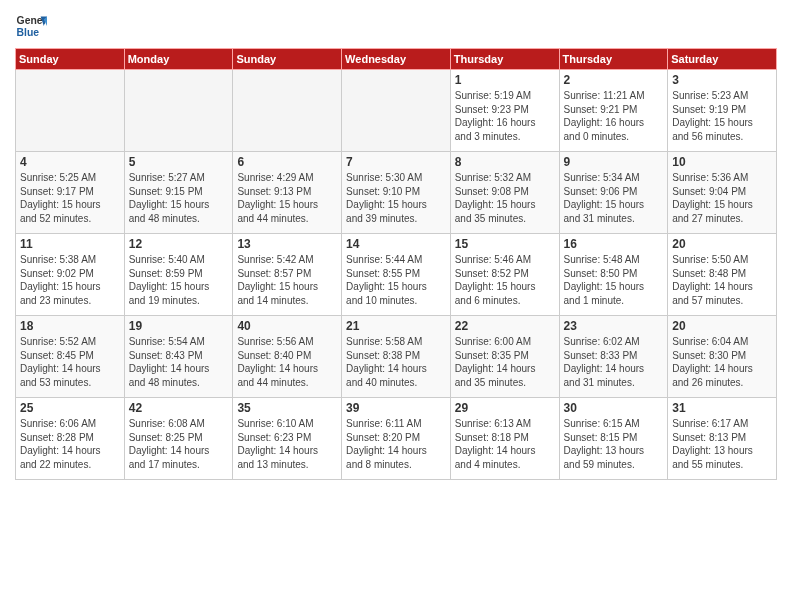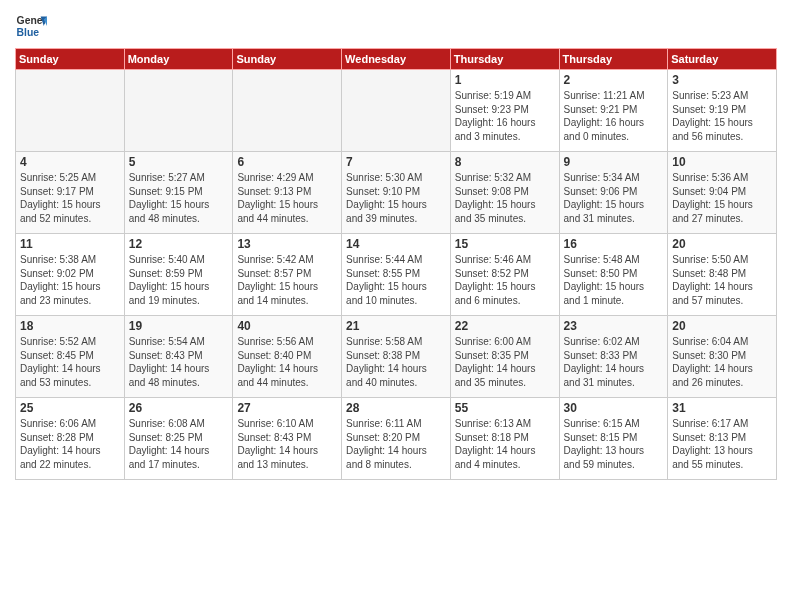--- a/index.html
+++ b/index.html
@@ -299,42 +299,42 @@
         </tr>
         <tr>
           <td>
             <span class="day-num">25</span>
             <div class="day-info">Sunrise: 6:06 AM
 Sunset: 8:28 PM
 Daylight: 14 hours
 and 22 minutes.</div>
           </td>
           <td>
-            <span class="day-num">26</span>
+            <span class="day-num">42</span>
             <div class="day-info">Sunrise: 6:08 AM
 Sunset: 8:25 PM
 Daylight: 14 hours
 and 17 minutes.</div>
           </td>
           <td>
-            <span class="day-num">27</span>
+            <span class="day-num">35</span>
             <div class="day-info">Sunrise: 6:10 AM
-Sunset: 8:43 PM
+Sunset: 6:23 PM
 Daylight: 14 hours
 and 13 minutes.</div>
           </td>
           <td>
-            <span class="day-num">28</span>
+            <span class="day-num">39</span>
             <div class="day-info">Sunrise: 6:11 AM
 Sunset: 8:20 PM
 Daylight: 14 hours
 and 8 minutes.</div>
           </td>
           <td>
-            <span class="day-num">55</span>
+            <span class="day-num">29</span>
             <div class="day-info">Sunrise: 6:13 AM
 Sunset: 8:18 PM
 Daylight: 14 hours
 and 4 minutes.</div>
           </td>
           <td>
             <span class="day-num">30</span>
             <div class="day-info">Sunrise: 6:15 AM
 Sunset: 8:15 PM
 Daylight: 13 hours

